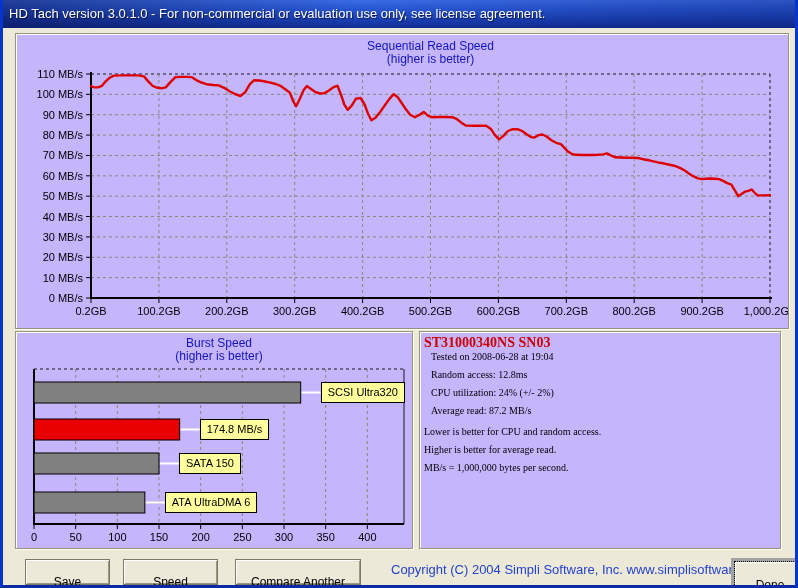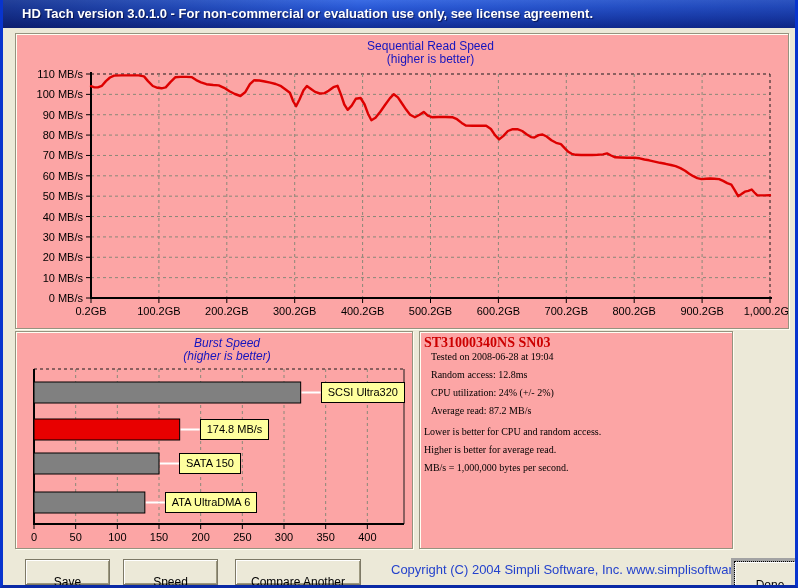--- a/index.html
+++ b/index.html
@@ -7,38 +7,38 @@
   .window{
     position:relative;width:798px;height:588px;background:#ECE9D8;
     border:3px solid #0834CE;border-top:none;border-bottom-color:#0A2AA6;
     font-family:"Liberation Sans",sans-serif;overflow:hidden;
   }
   .titlebar{
     position:absolute;top:0;left:-3px;width:798px;height:28px;
     background:
       linear-gradient(90deg, rgba(5,10,60,.45), rgba(0,0,0,0) 45%, rgba(0,10,80,.25) 100%),
       linear-gradient(180deg,#3B6CE4 0%,#2B5BD8 25%,#1E46BC 60%,#122E96 100%);
-    color:#fff;font-size:13px;font-weight:bold;line-height:28px;
-    padding-left:22px;white-space:nowrap;
+    color:#fff;font-size:13px;font-weight:normal;line-height:28px;
+    padding-left:9px;white-space:nowrap;
     text-shadow:1px 1px 1px rgba(0,0,40,.65);
   }
   .panel{
-    position:absolute;background:#fca5a5;
+    position:absolute;background:#c4b5fd;
     border:1px solid #96937f;
     box-shadow: inset 1px 1px 0 #fffef2, 1px 1px 0 #fffef2;
     overflow:hidden;
   }
   #seq-panel{left:12px;top:33px;width:774px;height:296px;}
   #burst-panel{left:12px;top:331px;width:398px;height:218px;}
-  #info-panel{left:416px;top:331px;width:314px;height:218px;}
+  #info-panel{left:416px;top:331px;width:362px;height:218px;}
   .chart-title{
     position:absolute;text-align:center;color:#1414BE;font-size:12px;line-height:13px;
   }
   #seq-title{left:75px;top:6px;width:679px;}
-  #burst-title{left:26px;top:5px;width:370px;font-style:italic;}
+  #burst-title{left:18px;top:5px;width:370px;}
   svg{position:absolute;left:0;top:0;}
   svg text{font-family:"Liberation Sans",sans-serif;font-size:11px;fill:#000;}
   .bar-label{
     position:absolute;background:#FFFF9E;border:1px solid #000;
     font-size:11px;line-height:14px;padding:2px 6px 3px 6px;white-space:nowrap;color:#000;
   }
   #info-panel .drive-name{
     position:absolute;left:4px;top:3px;color:#CC0000;
     font-family:"Liberation Serif",serif;font-size:14px;font-weight:bold;
   }

